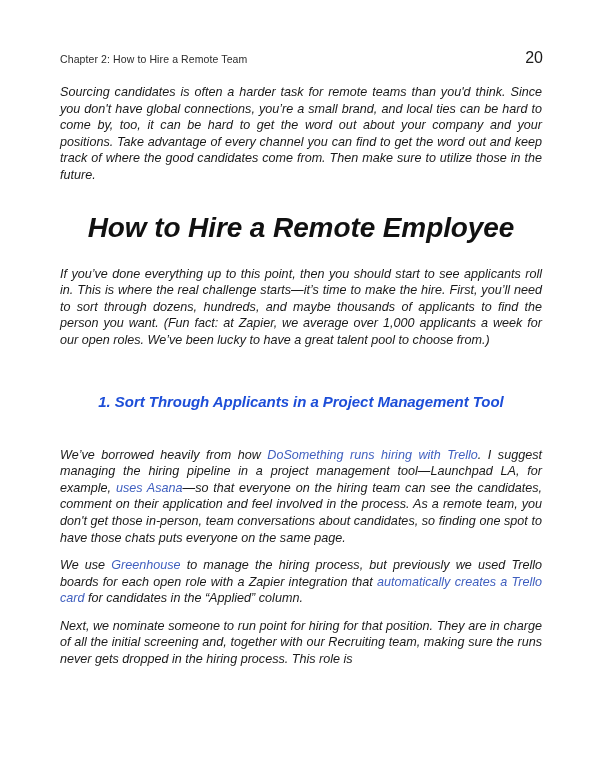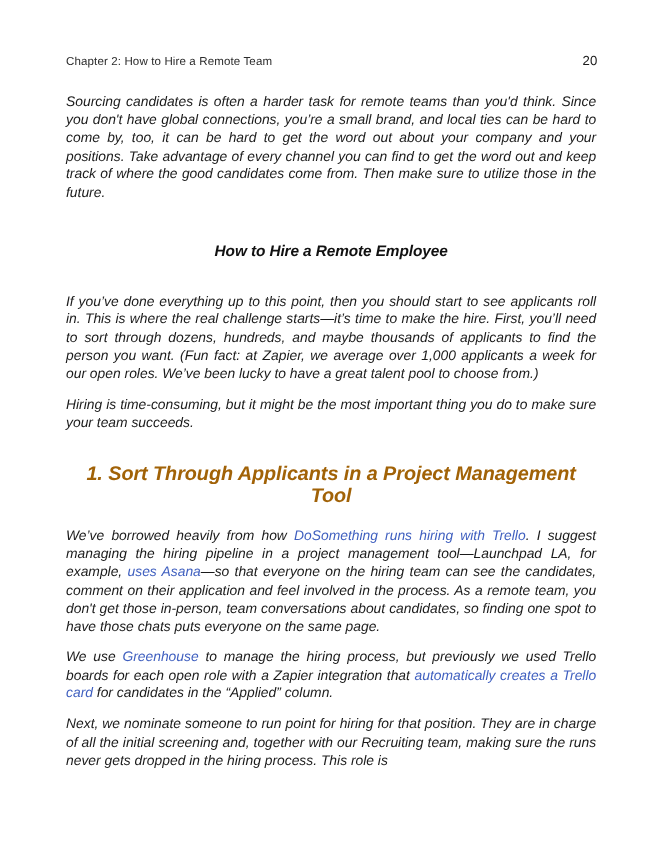--- a/index.html
+++ b/index.html
@@ -35,21 +35,21 @@
     justify-content: space-between;
   }
   .running-head-title {
     font-size: 10.5px;
     line-height: 1.2;
     color: #2b2b2b;
     letter-spacing: 0.01em;
     white-space: nowrap;
   }
   .running-head-page {
-    font-size: 12px;
+    font-size: 16px;
     line-height: 1.2;
     color: #1a1a1a;
   }
 
   
   .content {
     position: absolute;
     top: 84px;
     left: 60px;
     width: 482px;
@@ -64,35 +64,35 @@
     text-justify: inter-word;
     color: #1a1a1a;
     hyphens: manual;
   }
   p.body-text + p.body-text {
     margin-top: 11px;
   }
 
   h1.section-title {
     margin: 0;
-    font-size: 14px;
+    font-size: 28px;
     line-height: 26px;
     font-weight: bold;
     text-align: center;
     color: #111111;
     letter-spacing: -0.1px;
   }
 
   h2.subsection-title {
-    margin: 0;
-    font-size: 18px;
+    margin: 16px;
+    font-size: 15px;
     line-height: 20px;
     font-weight: bold;
     text-align: center;
-    color: #a16207;
+    color: #1d4ed8;
     letter-spacing: -0.05px;
   }
 
   
   .gap-before-h1 { height: 31px; }
   .gap-after-h1  { height: 25px; }
   .gap-before-h2 { height: 27px; }
   .gap-after-h2  { height: 19px; }
 
   a.doclink {
@@ -115,21 +115,20 @@
     <p class="body-text">Sourcing candidates is often a harder task for remote teams than you'd think. Since you don't have global connections, you’re a small brand, and local ties can be hard to come by, too, it can be hard to get the word out about your company and your positions. Take advantage of every channel you can find to get the word out and keep track of where the good candidates come from. Then make sure to utilize those in the future.</p>
 
     <div class="gap-before-h1"></div>
 
     <h1 class="section-title">How to Hire a Remote Employee</h1>
 
     <div class="gap-after-h1"></div>
 
     <p class="body-text">If you’ve done everything up to this point, then you should start to see applicants roll in. This is where the real challenge starts—it’s time to make the hire. First, you’ll need to sort through dozens, hundreds, and maybe thousands of applicants to find the person you want. (Fun fact: at Zapier, we average over 1,000 applicants a week for our open roles. We’ve been lucky to have a great talent pool to choose from.)</p>
 
-    <p class="body-text">Hiring is time-consuming, but it might be the most important thing you do to make sure your team succeeds.</p>
 
     <div class="gap-before-h2"></div>
 
     <h2 class="subsection-title">1. Sort Through Applicants in a Project Management Tool</h2>
 
     <div class="gap-after-h2"></div>
 
     <p class="body-text"><span>We’ve borrowed heavily from how </span><a class="doclink" href="#" style="color: rgb(63, 95, 191);">DoSomething runs hiring with Trello</a><span>. I suggest managing the hiring pipeline in a project management tool—Launchpad LA, for example, </span><a class="doclink" href="#" style="color: rgb(63, 95, 191);">uses Asana</a><span>—so that everyone on the hiring team can see the candidates, comment on their application and feel involved in the process. As a remote team, you don't get those in-person, team conversations about candidates, so finding one spot to have those chats puts everyone on the same page.</span></p>
 
     <p class="body-text"><span>We use </span><a class="doclink" href="#" style="color: rgb(63, 95, 191);">Greenhouse</a><span> to manage the hiring process, but previously we used Trello boards for each open role with a Zapier integration that </span><a class="doclink" href="#" style="color: rgb(63, 95, 191);">automatically creates a Trello card</a><span> for candidates in the “Applied” column.</span></p>

